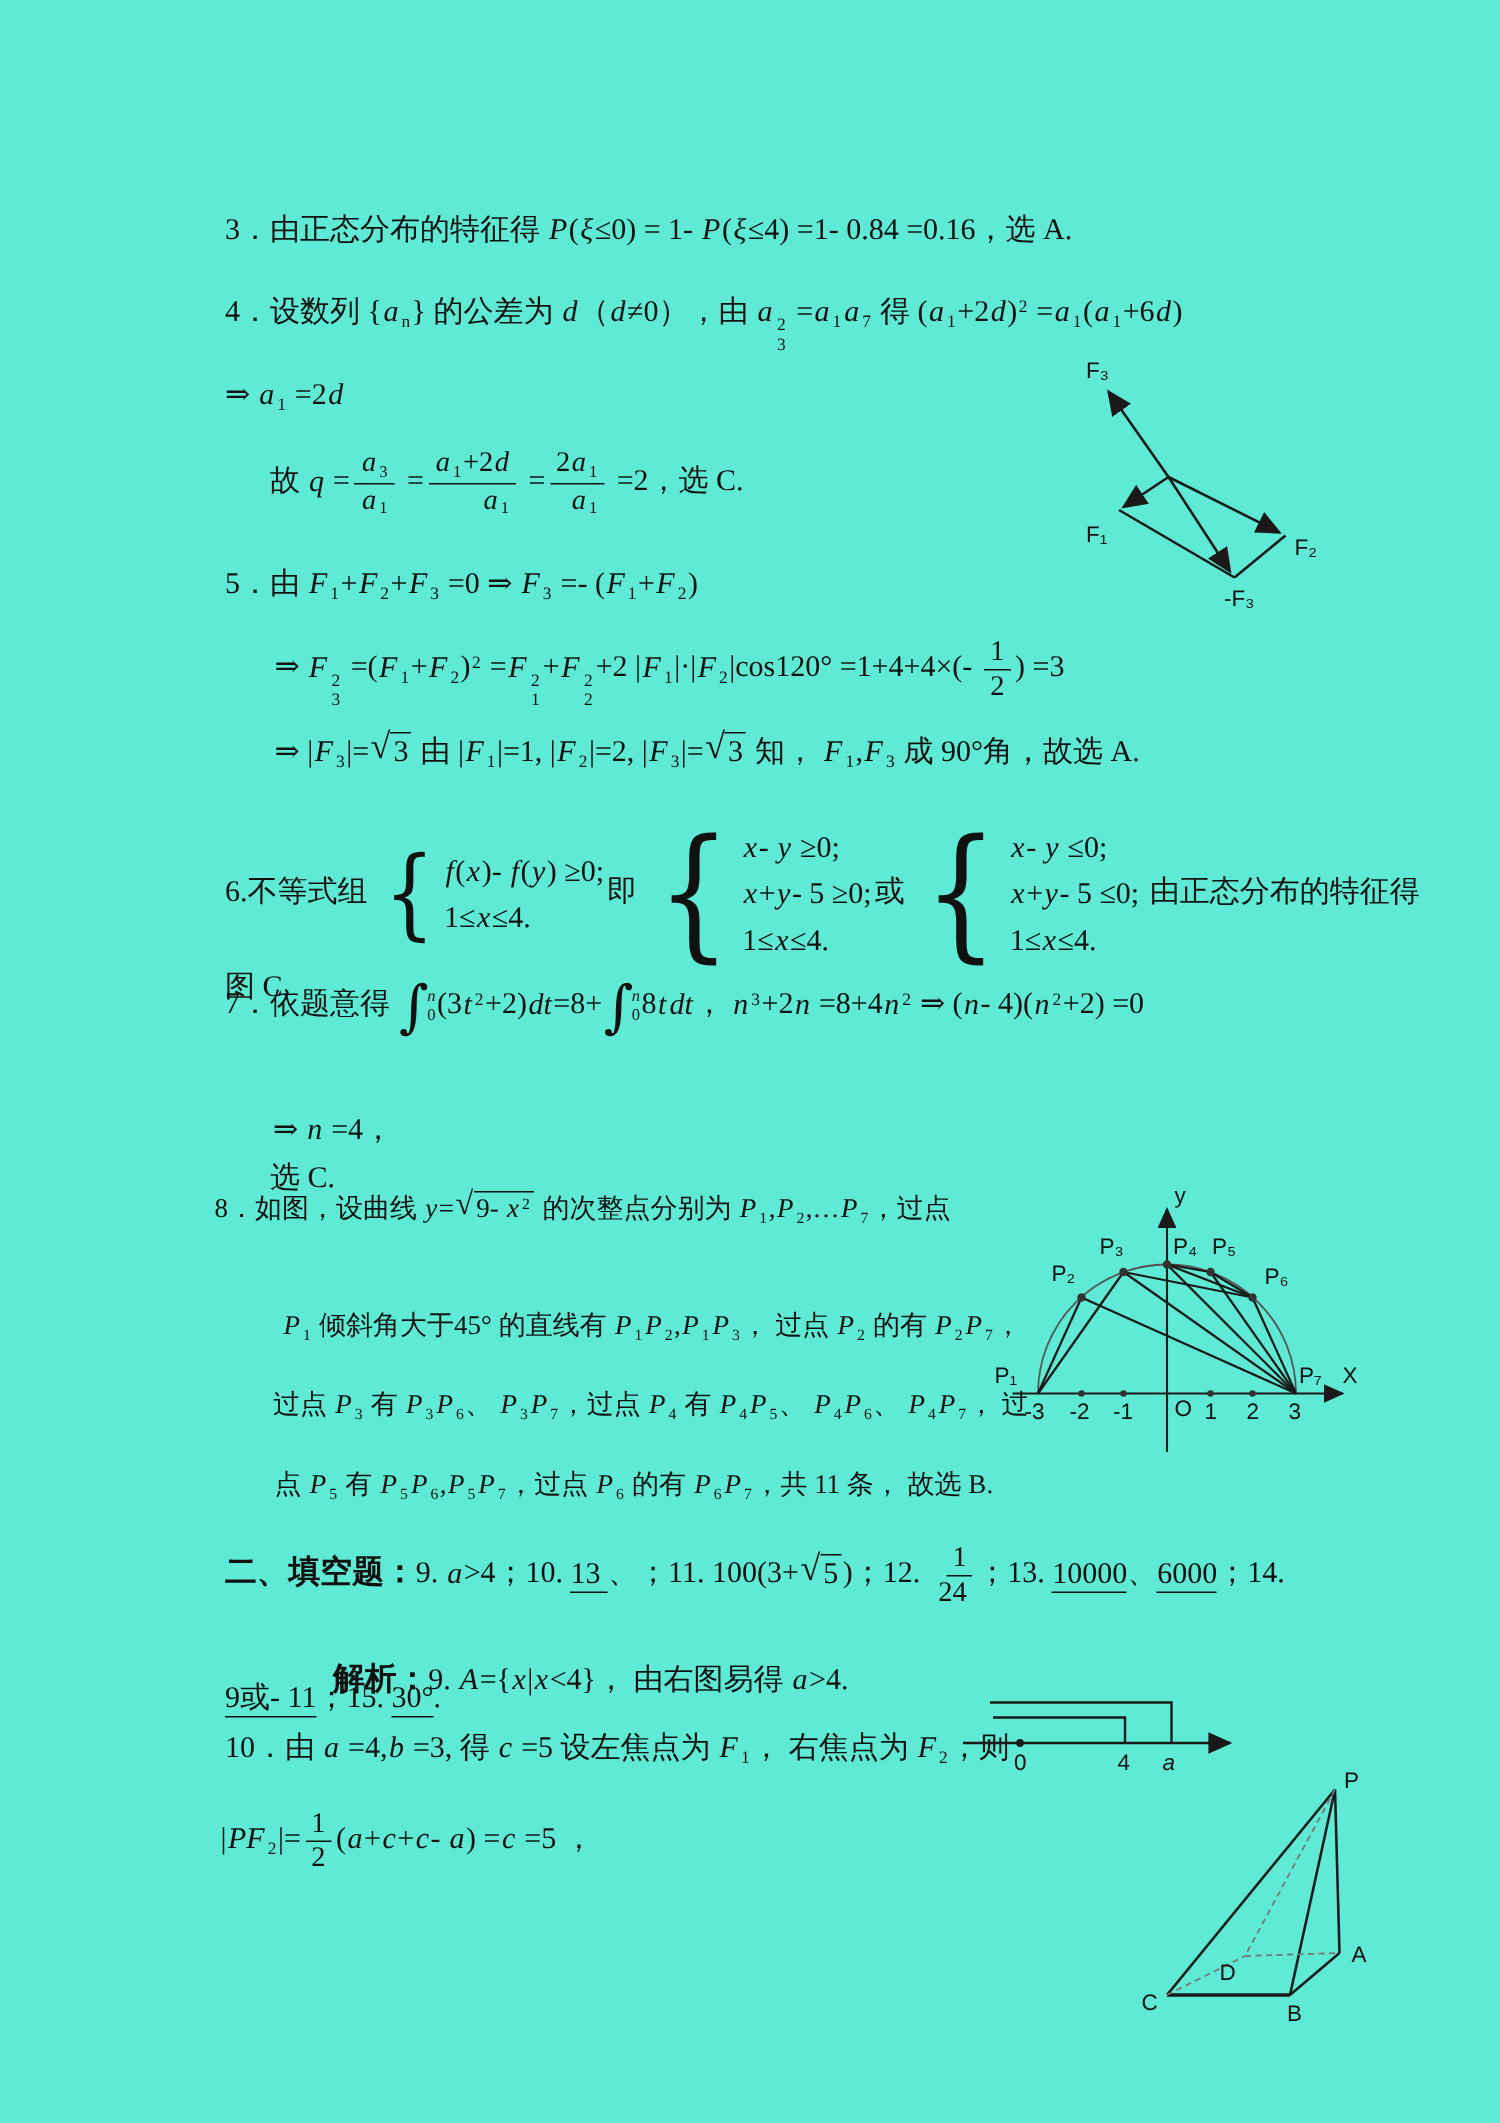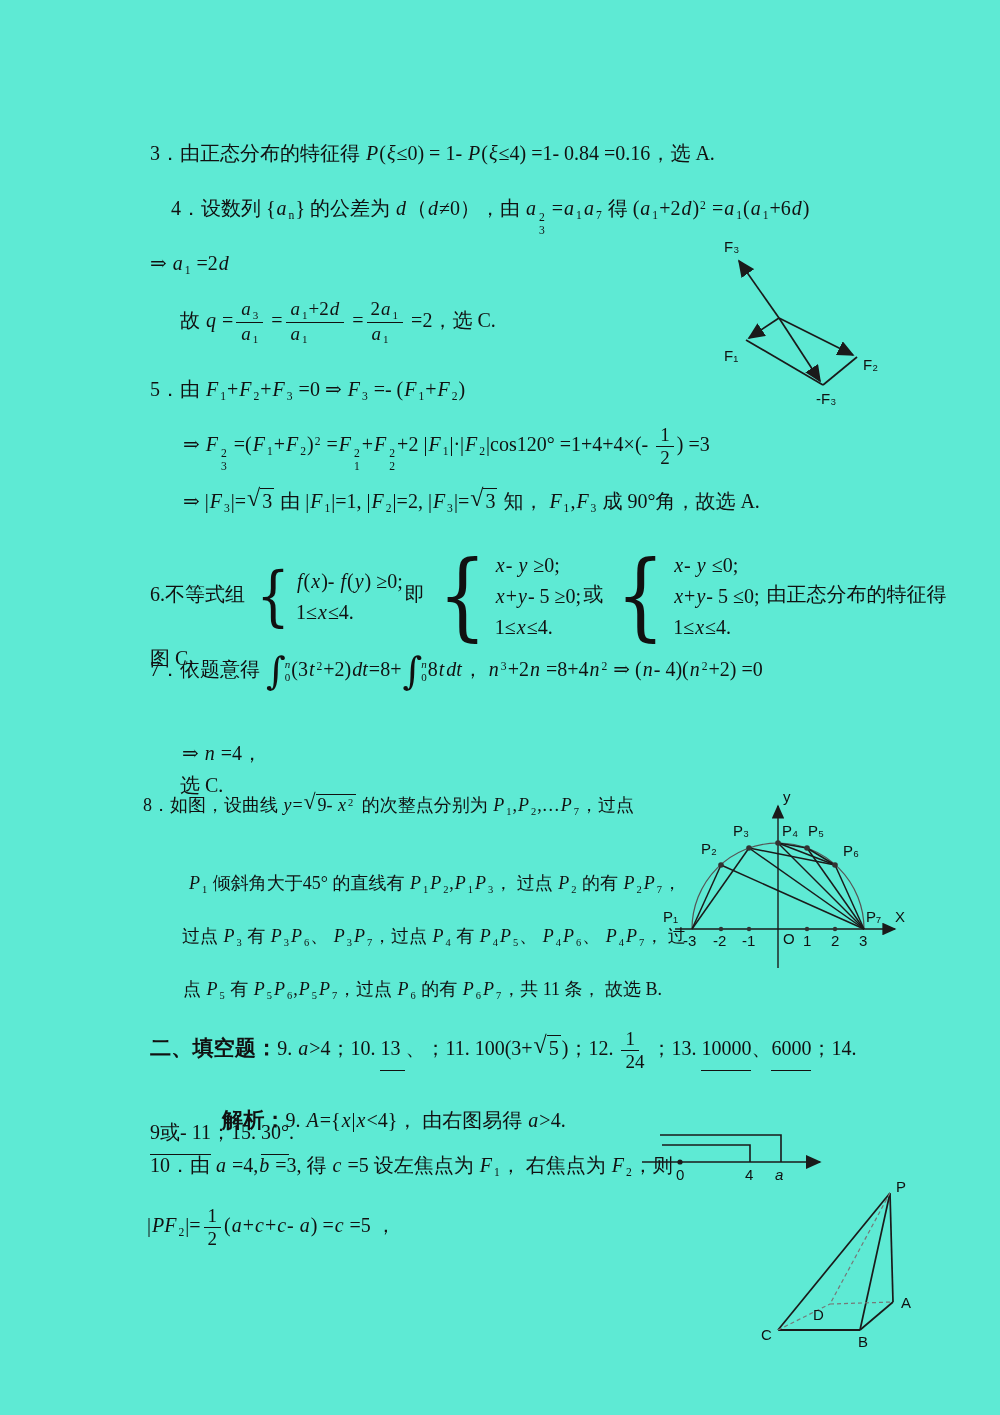--- a/index.html
+++ b/index.html
@@ -5,25 +5,25 @@
   html,body{margin:0;padding:0;background:#e8e8e8;}
   .page{position:relative;width:1000px;height:1415px;background:#5eead4;margin:0 auto;
         font-family:"Liberation Serif","DejaVu Serif",serif;color:#111;overflow:hidden;}
   .line{position:absolute;white-space:nowrap;font-size:20px;line-height:1.3;}
   .t{}
   .mi{font-style:italic;font-family:"Liberation Serif","DejaVu Serif",serif;padding:0 1px;}
   .line sub{font-size:0.58em;vertical-align:-0.35em;margin:0 1px;font-style:normal;}
   .line sup{font-size:0.58em;vertical-align:0.5em;margin:0 1px;font-style:normal;}
   .ss{display:inline-flex;flex-direction:column;align-items:flex-start;font-size:0.58em;
       line-height:1.15;vertical-align:-0.5em;margin:0 2px;}
-  .frac{display:inline-flex;flex-direction:column;align-items:flex-start;vertical-align:middle;
+  .frac{display:inline-flex;flex-direction:column;align-items:flex-end;vertical-align:middle;
         line-height:1.15;margin:0 3px;font-size:0.95em;}
   .num{border-bottom:1.5px solid #111;padding:0 4px;display:block;}
   .den{padding:0 4px;display:block;}
-  .ul{border-bottom:1.6px solid #111;padding-bottom:11px;}
+  .ul{border-bottom:1.6px solid #111;padding-bottom:1px;}
   .bd{font-weight:700;font-family:"Liberation Sans","DejaVu Sans",sans-serif;font-size:1.06em;}
   .sqrt{display:inline-flex;align-items:flex-start;margin:0 1px;}
   .rsym{font-size:1.2em;line-height:1;transform:translateY(-2px);}
   .rad{border-top:1.6px solid #111;padding:0 2px;line-height:1.2;}
   .intg{display:inline-flex;align-items:center;vertical-align:middle;margin:0 1px;}
   .isym{font-size:1.9em;line-height:1;font-family:"DejaVu Serif","Liberation Serif",serif;}
   .ibnd{display:inline-flex;flex-direction:column;justify-content:space-between;height:2.1em;
         font-size:0.55em;line-height:1;margin-left:-1px;padding:2px 0;}
   .ihi{font-style:italic;}
   .bgrp{display:inline-flex;align-items:center;vertical-align:middle;margin:0 2px;}
@@ -33,21 +33,21 @@
   svg.dg{position:absolute;overflow:visible;}
   svg.dg text{font-family:"Liberation Sans","DejaVu Sans",sans-serif;font-size:15px;fill:#111;}
 </style>
 </head>
 <body>
 
 <div class="page">
 
   <div id="lines-root">
       <div class="line" style="left: 150px; top: 140px;"><span class="t">3．由正态分布的特征得 </span><span class="mi">P</span><span class="t">(</span><span class="mi">ξ</span><span class="t">≤0) = 1- </span><span class="mi">P</span><span class="t">(</span><span class="mi">ξ</span><span class="t">≤4) =1- 0.84 =0.16</span><span class="t">，选 A.</span></div>
-      <div class="line" style="left: 150px; top: 195px; margin-left: 21px;"><span class="t">4．设数列 {</span><span class="mi">a</span><sub>n</sub><span class="t">} 的公差为 </span><span class="mi">d</span><span class="t">（</span><span class="mi">d</span><span class="t">≠0），由 </span><span class="mi">a</span><span class="ss">
+      <div class="line" style="left: 150px; top: 195px;"><span class="t">4．设数列 {</span><span class="mi">a</span><sub>n</sub><span class="t">} 的公差为 </span><span class="mi">d</span><span class="t">（</span><span class="mi">d</span><span class="t">≠0），由 </span><span class="mi">a</span><span class="ss">
           <span>2</span>
           <span>3</span>
         </span><span class="t"> =</span><span class="mi">a</span><sub>1</sub><span class="mi">a</span><sub>7</sub><span class="t"> 得 (</span><span class="mi">a</span><sub>1</sub><span class="t">+2</span><span class="mi">d</span><span class="t">)</span><sup>2</sup><span class="t"> =</span><span class="mi">a</span><sub>1</sub><span class="t">(</span><span class="mi">a</span><sub>1</sub><span class="t">+6</span><span class="mi">d</span><span class="t">)</span></div>
       <div class="line" style="left: 150px; top: 250px;"><span class="t">⇒ </span><span class="mi">a</span><sub>1</sub><span class="t"> =2</span><span class="mi">d</span></div>
       <div class="line" style="left: 180px; top: 298px;"><span class="t">故 </span><span class="mi">q</span><span class="t"> =</span><span class="frac">
           <span class="num"><span class="mi">a</span><sub>3</sub></span>
           <span class="den"><span class="mi">a</span><sub>1</sub></span>
         </span><span class="t"> =</span><span class="frac">
           <span class="num"><span class="mi">a</span><sub>1</sub><span class="t">+2</span><span class="mi">d</span></span>
           <span class="den"><span class="mi">a</span><sub>1</sub></span>

